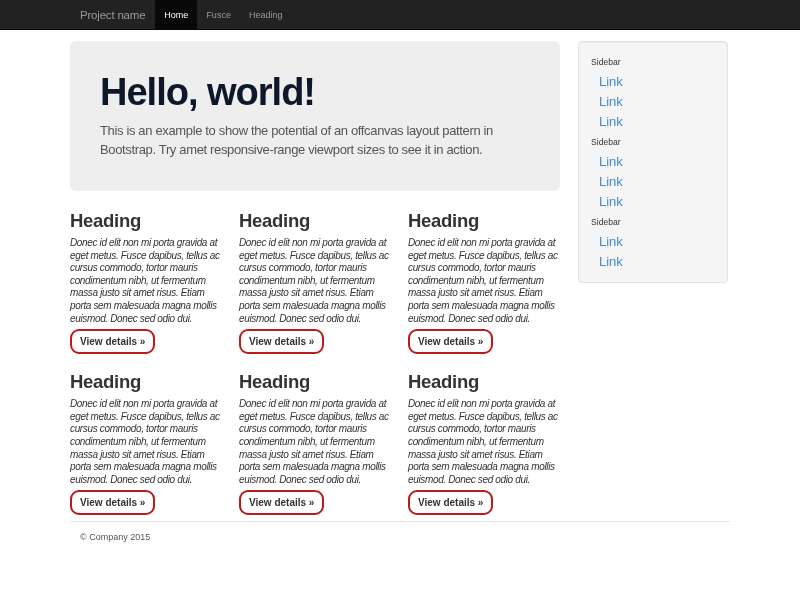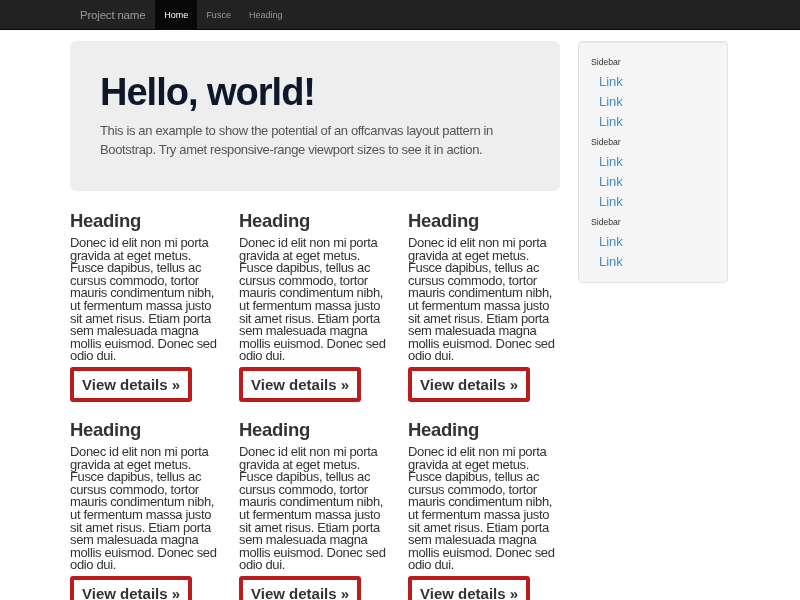--- a/index.html
+++ b/index.html
@@ -71,30 +71,31 @@
     column-gap: 17px; row-gap: 18px; margin-top: 6px;
   }
   .card h2 {
     margin: 0 0 6px;
     font-size: 18.5px; line-height: 20px;
     font-weight: bold; letter-spacing: -0.3px;
     color: #333;
   }
   .card p {
     margin: 0 0 4px;
-    font-size: 13px; line-height: 12.6px; letter-spacing: -0.35px;
-    color: #333;
+    font-size: 10px; line-height: 12.6px; letter-spacing: -0.35px;
+    color: #333;
+    font-style: italic;
   }
   .btn {
     display: inline-block;
     font-family: "Liberation Sans", sans-serif;
-    font-size: 15px; font-weight: bold; color: #333;
+    font-size: 10px; font-weight: bold; color: #333;
     background: #ffffff;
-    border: 4px solid #b91c1c;
-    border-radius: 3px;
+    border: 2px solid #b91c1c;
+    border-radius: 9px;
     padding: 5px 8px;
     cursor: pointer;
   }
 
   
   .well {
     background: #f5f5f5;
     border: 1px solid #e3e3e3;
     border-radius: 4px;
     box-shadow: inset 0 1px 1px rgba(0,0,0,0.05);

